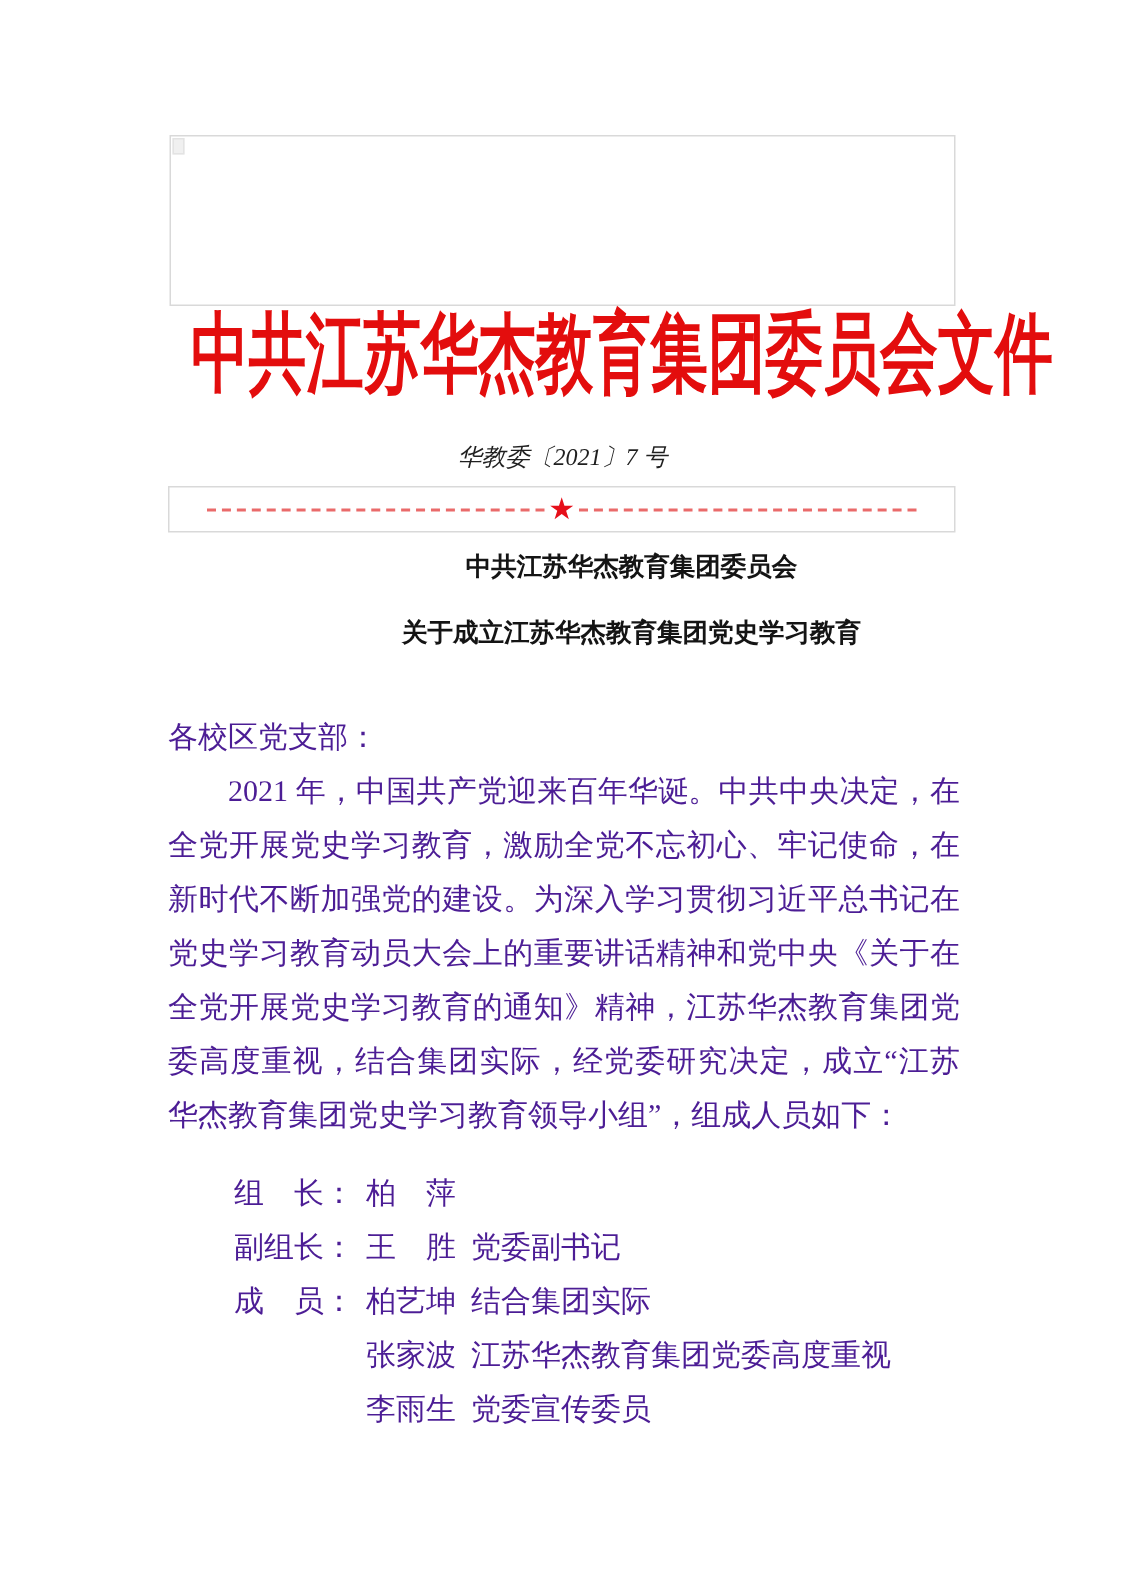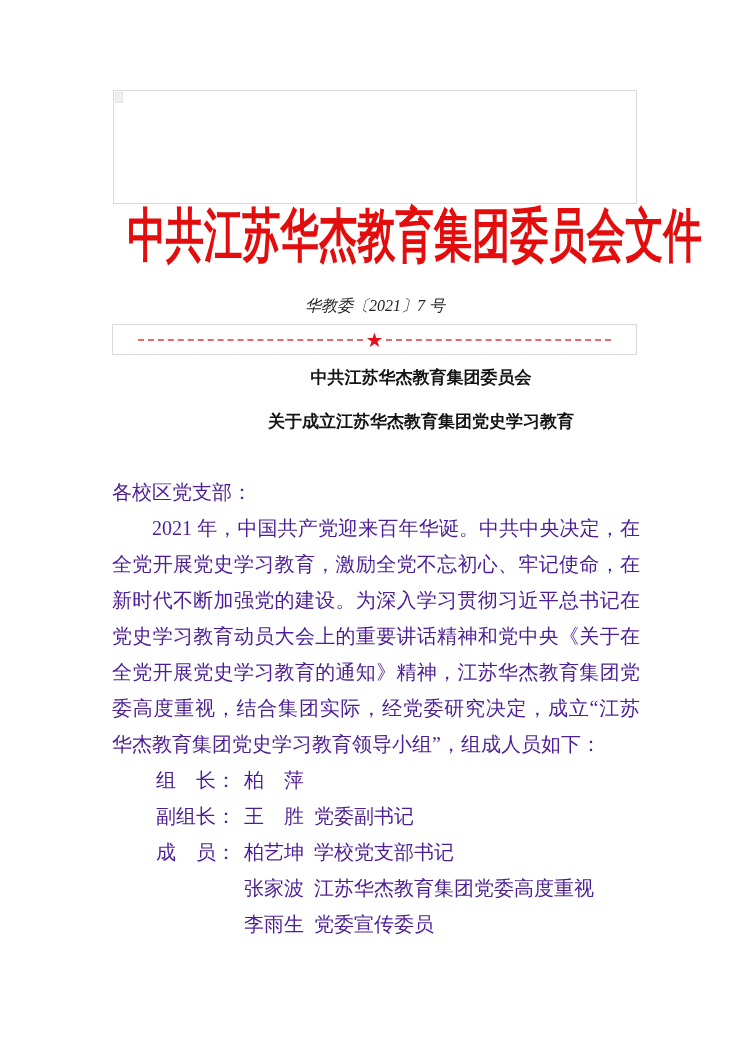--- a/index.html
+++ b/index.html
@@ -108,21 +108,21 @@
     text-align: justify;
   }
   .salutation { white-space: pre; }
   .paragraph {
     margin: 0;
     text-indent: 2em;
     word-break: break-all;
   }
 
   
-  .roster { margin-top: 0; }
+  .roster { margin-top: 16px; }
   .roster-row {
     display: flex;
     margin-left: 44px;
     line-height: 36px;
   }
   .roster-row .role  { width: 88px; flex: 0 0 auto; white-space: pre; }
   .roster-row .name  { width: 70px; flex: 0 0 auto; white-space: pre; }
   .roster-row .title { flex: 1 1 auto; white-space: pre-wrap; }
 </style>
 </head>
@@ -160,21 +160,21 @@
         <span class="name">柏　萍</span>
       </div>
       <div class="roster-row">
         <span class="role">副组长：</span>
         <span class="name">王　胜</span>
         <span class="title">党委副书记</span>
       </div>
       <div class="roster-row">
         <span class="role">成　员：</span>
         <span class="name">柏艺坤</span>
-        <span class="title">学校党支部书记</span>
+        <span class="title">结合集团实际</span>
       </div>
       <div class="roster-row">
         <span class="role"></span>
         <span class="name">张家波</span>
         <span class="title">江苏华杰教育集团党委高度重视</span>
       </div>
       <div class="roster-row">
         <span class="role"></span>
         <span class="name"></span>
       </div>

